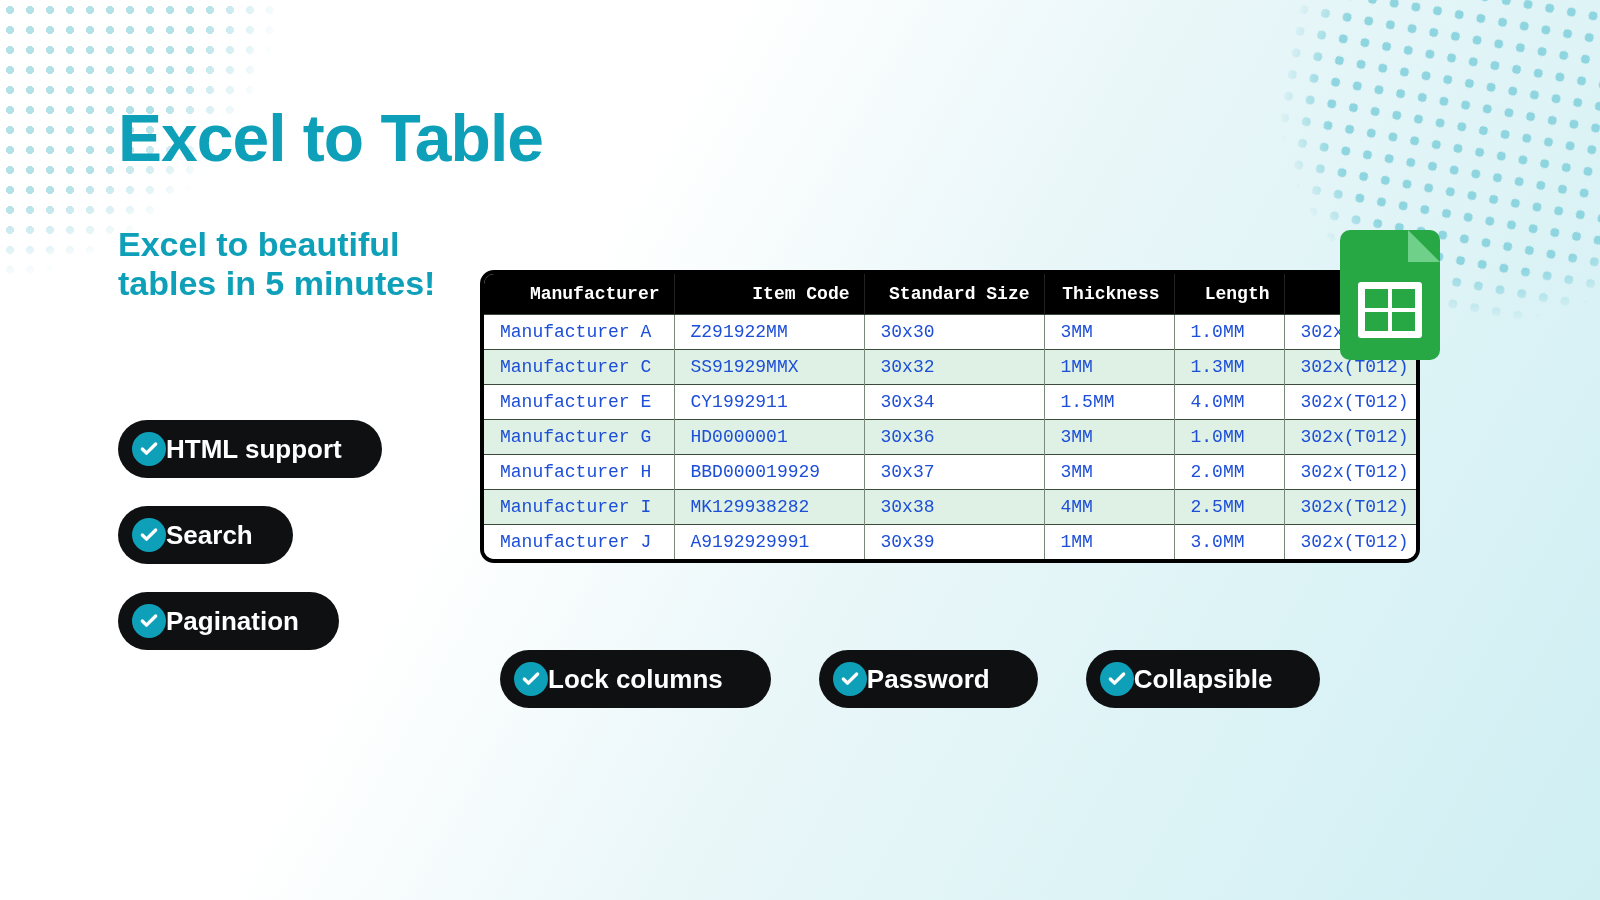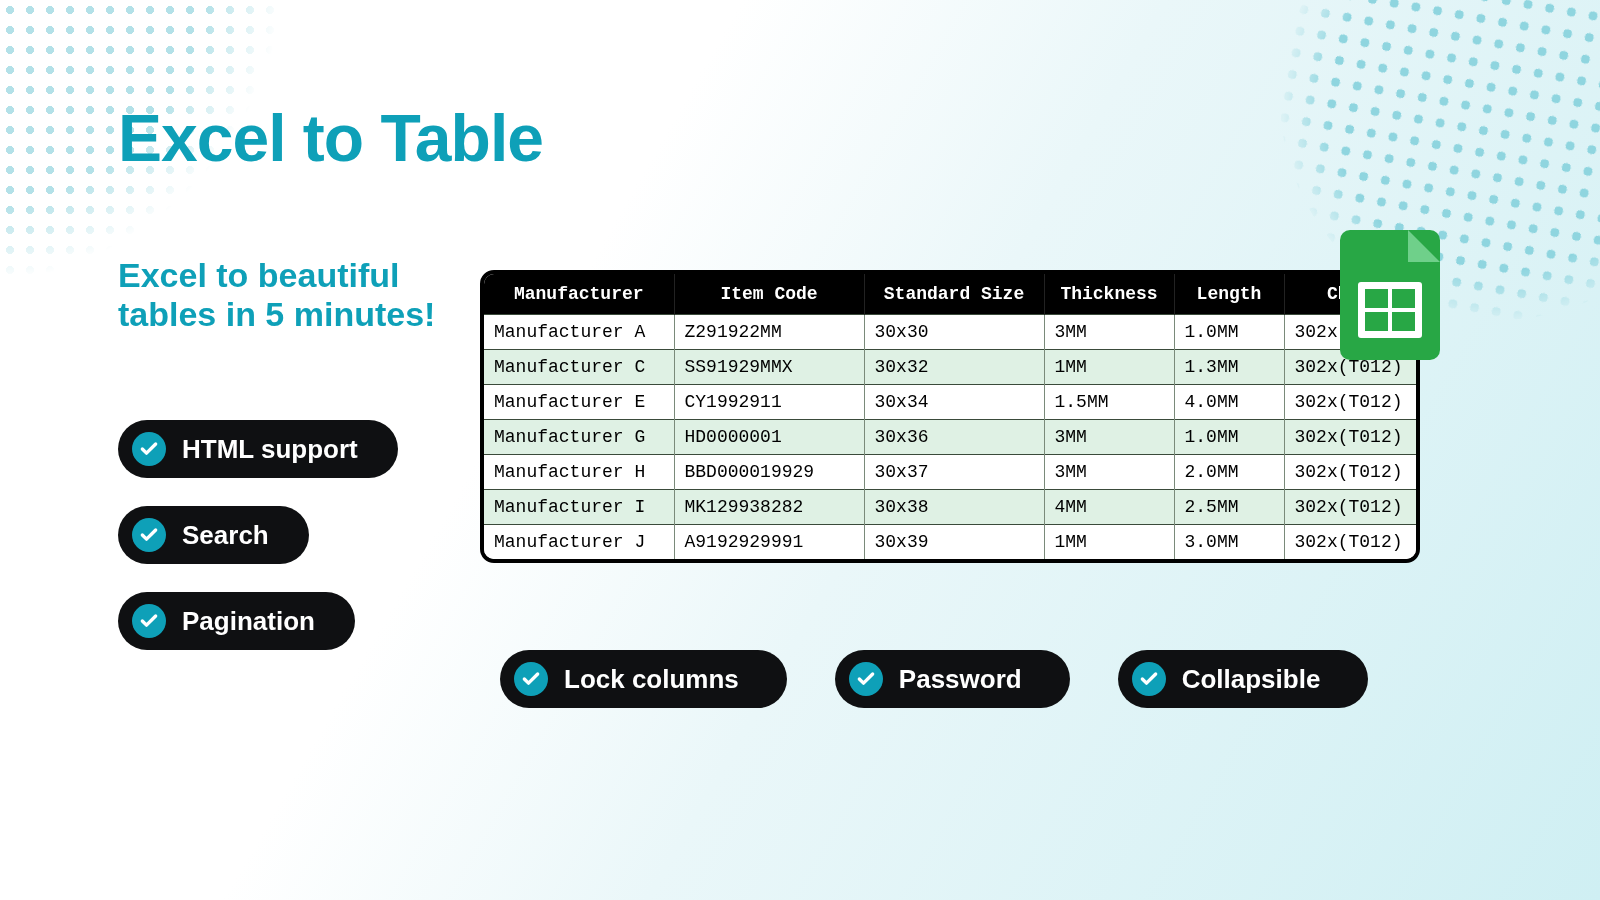--- a/index.html
+++ b/index.html
@@ -38,33 +38,32 @@
   .title {
     position: absolute;
     top: 100px; left: 118px;
     font-size: 66px;
     font-weight: 800;
     color: #0ea0b8;
     letter-spacing: -1px;
   }
   .subtitle {
     position: absolute;
-    top: 256px; left: 118px;
+    top: 225px; left: 118px;
     font-size: 34px;
     font-weight: 800;
     line-height: 1.15;
     color: #0ea0b8;
     max-width: 340px;
   }
 
   
   .pill {
     display: flex;
     align-items: center;
-    gap: 16px;
     background: #0f1012;
     color: #ffffff;
     border-radius: 999px;
     padding: 12px 40px 12px 14px;
     font-size: 26px;
     font-weight: 700;
   }
   .pill .check {
     width: 34px; height: 34px;
     border-radius: 50%;
@@ -104,32 +103,32 @@
   table.data {
     width: 100%;
     border-collapse: collapse;
     font-family: "Menlo", "Consolas", "Courier New", monospace;
     font-size: 18px;
     table-layout: fixed;
   }
   table.data thead th {
     background: #000000;
     color: #ffffff;
-    text-align: center;
+    text-align: right;
     padding: 10px 14px;
     font-weight: 700;
     border-right: 1px solid #222;
     white-space: nowrap;
     overflow: hidden;
   }
   table.data tbody td {
-    padding: 7px 10px;
+    padding: 7px 16px;
     border-top: 1px solid #3a4a3a;
     border-right: 1px solid #7a8a7a;
-    color: #000000;
+    color: #1d4ed8;
     white-space: nowrap;
     overflow: hidden;
   }
   table.data tbody tr:nth-child(odd)  td { background: #ffffff; }
   table.data tbody tr:nth-child(even) td { background: #dff1e4; }
 
   
   table.data col.c0 { width: 190px; }
   table.data col.c1 { width: 190px; }
   table.data col.c2 { width: 180px; }

